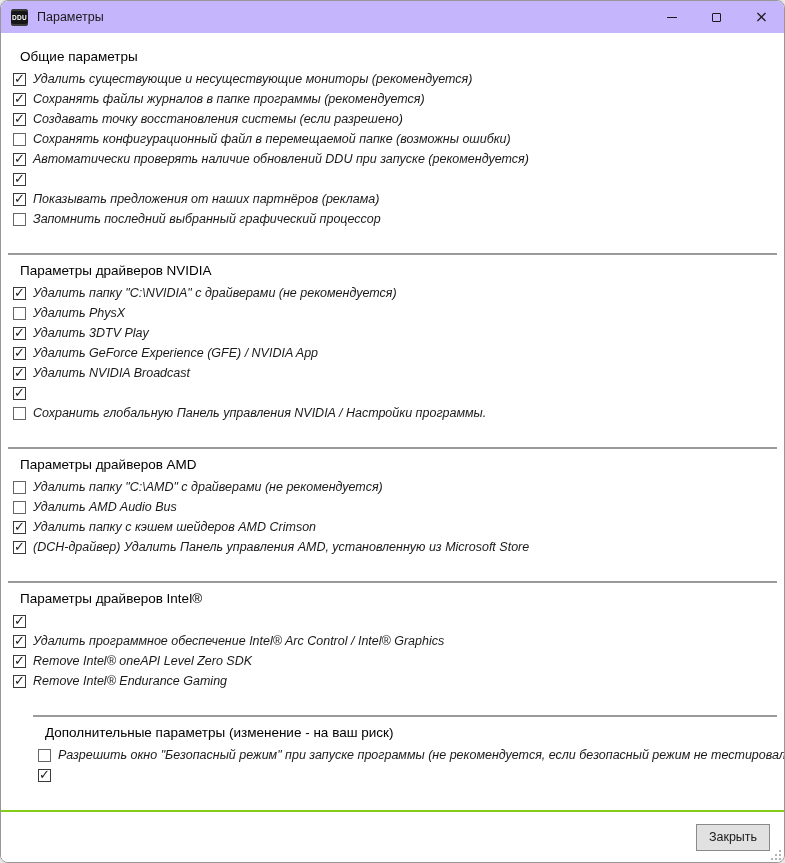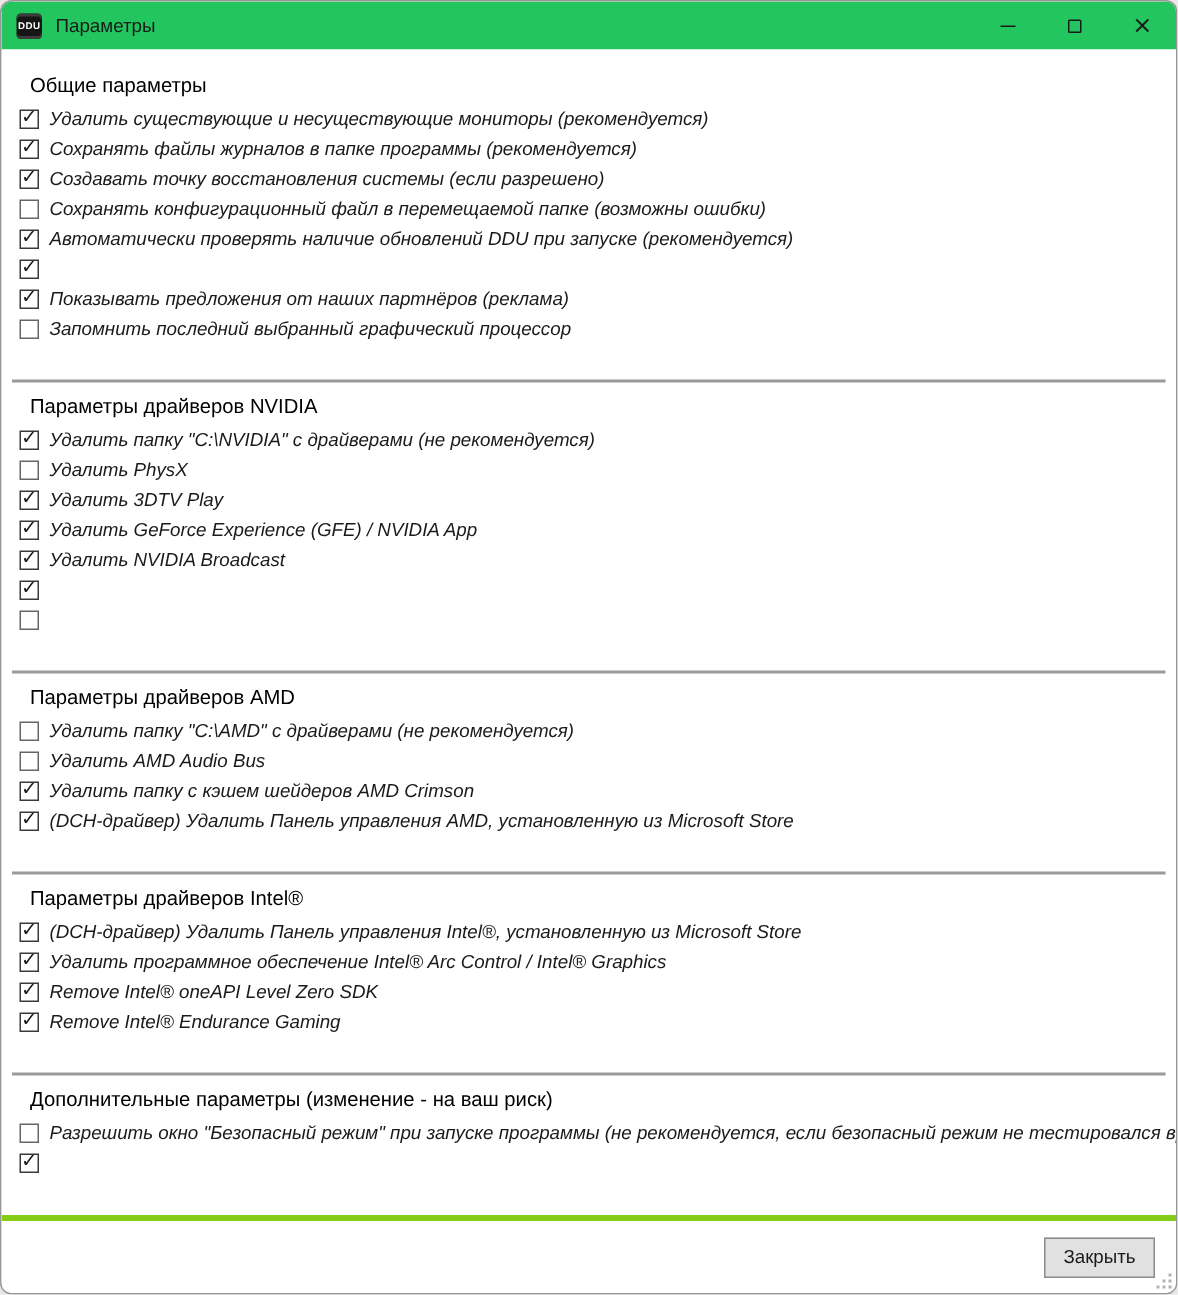--- a/index.html
+++ b/index.html
@@ -10,21 +10,21 @@
     border-radius:8px;
     overflow:hidden;
     background:#ffffff;
     display:flex; flex-direction:column;
     font-family:"Liberation Sans","DejaVu Sans",sans-serif;
     box-shadow:0 0 0 1px rgba(0,0,0,0.02);
   }
   
   .titlebar {
     flex:0 0 32px; height:32px;
-    background:#22c55e;
+    background:#c4b5fd;
     display:flex; align-items:center;
   }
   .app-icon {
     width:17px; height:17px; margin-left:10px;
     background:#161616; border-radius:3px;
     color:#ffffff; font-size:6.5px; font-weight:bold;
     display:flex; align-items:center; justify-content:center;
     letter-spacing:.3px;
     box-shadow:inset 0 2px 0 #3c3c3c, inset 0 -2px 0 #3c3c3c;
   }
@@ -35,21 +35,21 @@
     display:flex; align-items:center; justify-content:center;
     color:#1a1a1a; padding:0; cursor:default;
   }
   .glyph-min { width:10px; height:1px; background:#1a1a1a; display:block; }
   .glyph-max { width:9px; height:9px; border:1px solid #1a1a1a; border-radius:1px; display:block; }
   .glyph-close { font-size:16px; line-height:1; font-family:"DejaVu Sans",sans-serif; }
   
   .content { flex:1 1 auto; background:#ffffff; overflow:hidden; }
   .divider { height:2px; background:#9a9a9a; margin:0 7px; }
   .section { padding-bottom:24px; }
-  .section:last-child { padding-bottom:0; }
+  .section:last-child { padding-bottom:0;padding-left:25px; }
   .section-title {
     font-weight:normal; font-size:13.5px; color:#000;
     margin:8px 0 4px 19px; line-height:16px;
   }
   .section:first-child .section-title { margin-top:16px; }
   .row { height:20px; display:flex; align-items:center; padding-left:12px;font-style:italic; }
   .checkbox {
     width:13px; height:13px; flex:0 0 13px;
     border:1px solid #666666; background:#ffffff;
     margin-right:7px; position:relative;
@@ -58,21 +58,21 @@
   .checkbox.checked::after {
     content:"✓";
     position:absolute; left:0px; top:-3px;
     font-size:13px; font-weight:bold; color:#1a1a1a;
     font-family:"DejaVu Sans",sans-serif;
   }
   .row-label { font-size:12.5px; color:#1a1a1a; white-space:nowrap; }
   
   .footer {
     flex:0 0 52px;
-    border-top:4px solid #84cc16;
+    border-top:2px solid #84cc16;
     background:#ffffff;
     display:flex; align-items:center; justify-content:flex-end;
     position:relative;
   }
   .close-btn {
     width:74px; height:27px; margin-right:14px;
     background:#e1e1e1; border:1px solid #8a8a8a;
     font-size:12.5px; color:#1a1a1a;
     font-family:"Liberation Sans","DejaVu Sans",sans-serif;
   }
@@ -174,20 +174,21 @@
     <span class="checkbox checked"></span>
     <span class="row-label">Удалить NVIDIA Broadcast</span>
   </div>
 
   <div class="row">
     <span class="checkbox checked"></span>
   </div>
 
   <div class="row">
     <span class="checkbox"></span>
+    <span class="row-label">Сохранить глобальную Панель управления NVIDIA / Настройки программы.</span>
   </div>
 </div>
   </div>
 
   <div class="section">
     <div class="divider"></div>
     <div class="section-title">Параметры драйверов AMD</div>
     <div class="rows">
   <div class="row">
     <span class="checkbox"></span>
@@ -211,21 +212,20 @@
   </div>
 </div>
   </div>
 
   <div class="section">
     <div class="divider"></div>
     <div class="section-title">Параметры драйверов Intel®</div>
     <div class="rows">
   <div class="row">
     <span class="checkbox checked"></span>
-    <span class="row-label">(DCH-драйвер) Удалить Панель управления Intel®, установленную из Microsoft Store</span>
   </div>
 
   <div class="row">
     <span class="checkbox checked"></span>
     <span class="row-label">Удалить программное обеспечение Intel® Arc Control / Intel® Graphics</span>
   </div>
 
   <div class="row">
     <span class="checkbox checked"></span>
     <span class="row-label">Remove Intel® oneAPI Level Zero SDK</span>

